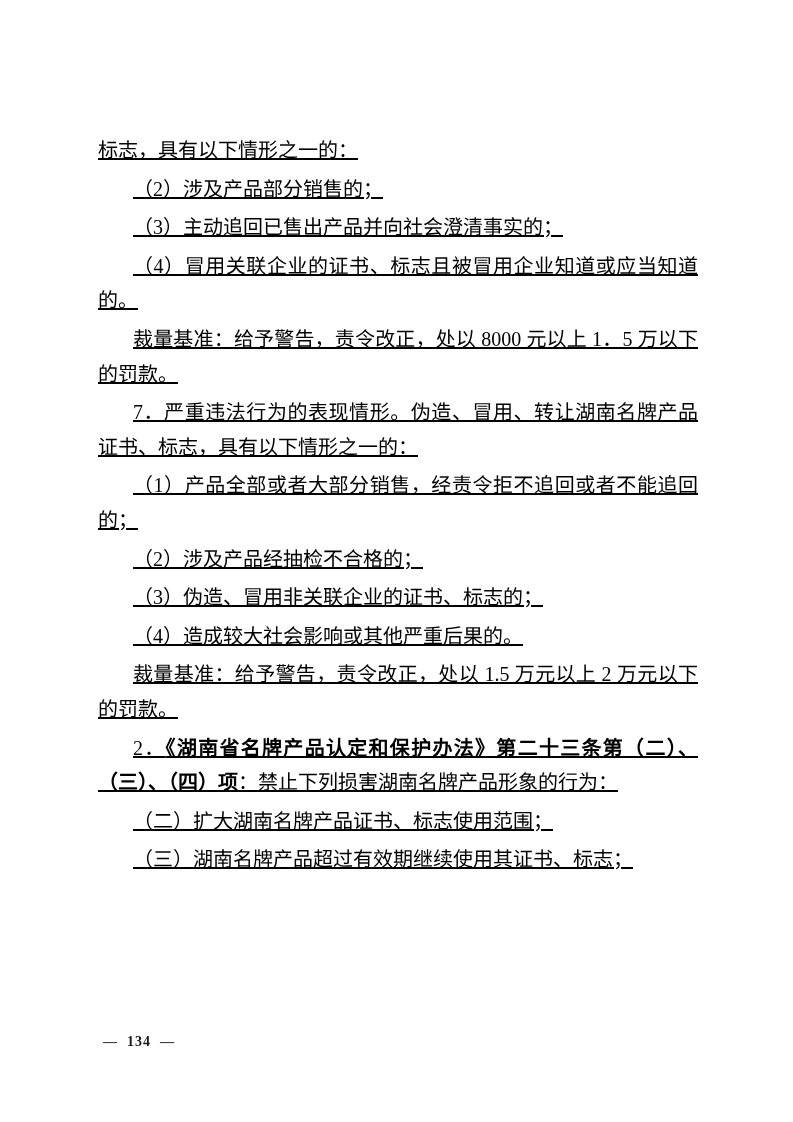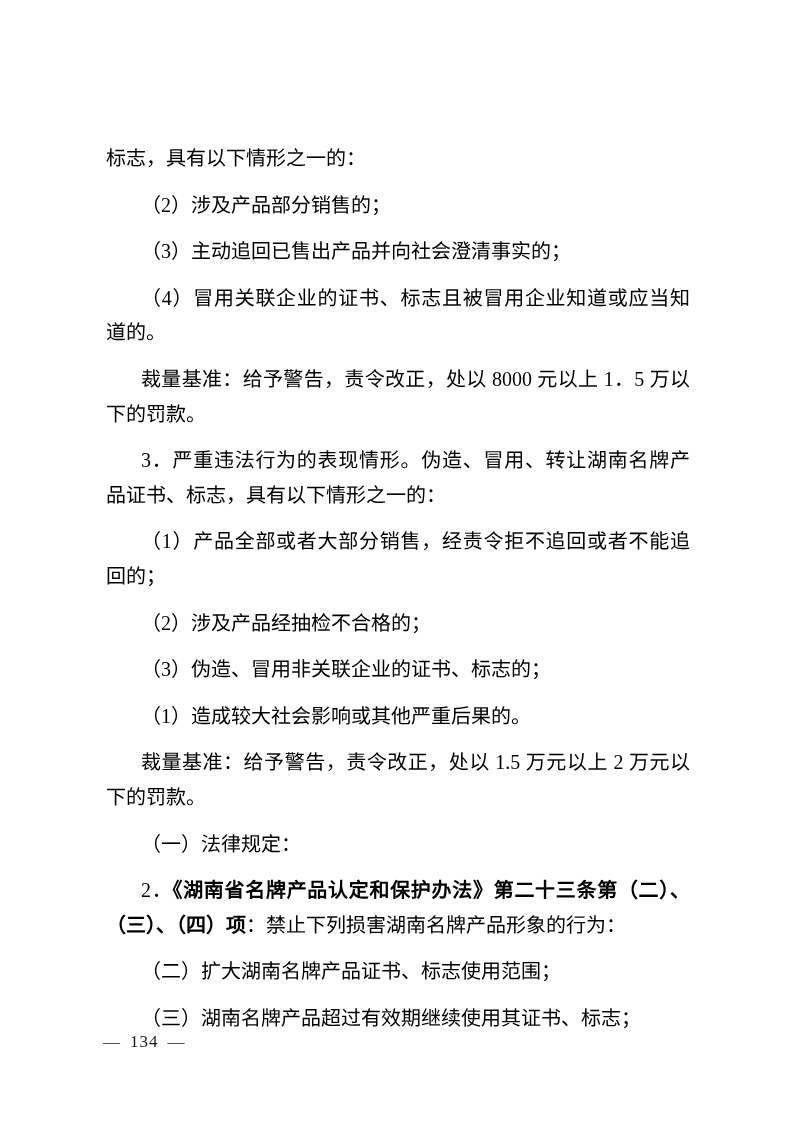--- a/index.html
+++ b/index.html
@@ -16,44 +16,46 @@
     color: #000000;
     font-family: "Liberation Serif", "DejaVu Serif", serif;
   }
   .content {
     position: absolute;
     left: 94px;
     top: 129px;
     width: 608px;
   }
   .para {
-    margin: 12px;
+    margin: 4px;
     font-size: 20px;
     line-height: 34.6px;
     text-align: justify;
     text-justify: inter-ideograph;
     word-break: break-all;
     color: #000000;
+    text-decoration: underline;
   }
   .para.indent {
     text-indent: 1.75em;
   }
   .seg-bold {
     font-weight: 700;
   }
   .footer {
     position: absolute;
     left: 96px;
     top: 1031px;
-    font-size: 17px;
+    font-size: 14px;
     line-height: 22px;
     letter-spacing: 1px;
     color: #1a1a1a;
     font-family: "Liberation Serif", "DejaVu Serif", serif;
     white-space: pre;
+    font-weight: bold;
   }
   .footer .dash {
     display: inline-block;
     padding: 0 7px;
     color: #333333;
   }
   .footer .num {
     display: inline-block;
     padding: 0 2px;
   }
@@ -61,25 +63,24 @@
 </head>
 <body>
 
 <div class="page">
   <main class="content" id="document-body">
       <p class="para"><span class="seg-regular">标志，具有以下情形之一的：</span></p>
       <p class="para indent"><span class="seg-regular">（2）涉及产品部分销售的；</span></p>
       <p class="para indent"><span class="seg-regular">（3）主动追回已售出产品并向社会澄清事实的；</span></p>
       <p class="para indent"><span class="seg-regular">（4）冒用关联企业的证书、标志且被冒用企业知道或应当知道的。</span></p>
       <p class="para indent"><span class="seg-regular">裁量基准：给予警告，责令改正，处以 8000 元以上 1．5 万以下的罚款。</span></p>
-      <p class="para indent"><span class="seg-regular">3．严重违法行为的表现情形。伪造、冒用、转让湖南名牌产品证书、标志，具有以下情形之一的：</span></p>
+      <p class="para indent"><span class="seg-regular">7．严重违法行为的表现情形。伪造、冒用、转让湖南名牌产品证书、标志，具有以下情形之一的：</span></p>
       <p class="para indent"><span class="seg-regular">（1）产品全部或者大部分销售，经责令拒不追回或者不能追回的；</span></p>
       <p class="para indent"><span class="seg-regular">（2）涉及产品经抽检不合格的；</span></p>
       <p class="para indent"><span class="seg-regular">（3）伪造、冒用非关联企业的证书、标志的；</span></p>
-      <p class="para indent"><span class="seg-regular">（1）造成较大社会影响或其他严重后果的。</span></p>
+      <p class="para indent"><span class="seg-regular">（4）造成较大社会影响或其他严重后果的。</span></p>
       <p class="para indent"><span class="seg-regular">裁量基准：给予警告，责令改正，处以 1.5 万元以上 2 万元以下的罚款。</span></p>
-      <p class="para indent"><span class="seg-regular">（一）法律规定：</span></p>
       <p class="para indent"><span class="seg-regular">2．</span><span class="seg-bold">《湖南省名牌产品认定和保护办法》第二十三条第（二）、（三）、（四）项</span><span class="seg-regular">：禁止下列损害湖南名牌产品形象的行为：</span></p>
       <p class="para indent"><span class="seg-regular">（二）扩大湖南名牌产品证书、标志使用范围；</span></p>
       <p class="para indent"><span class="seg-regular">（三）湖南名牌产品超过有效期继续使用其证书、标志；</span></p>
     </main>
   <footer class="footer"><span class="dash">—</span><span class="num">134</span><span class="dash">—</span></footer>
 </div>
 
 </body></html>

